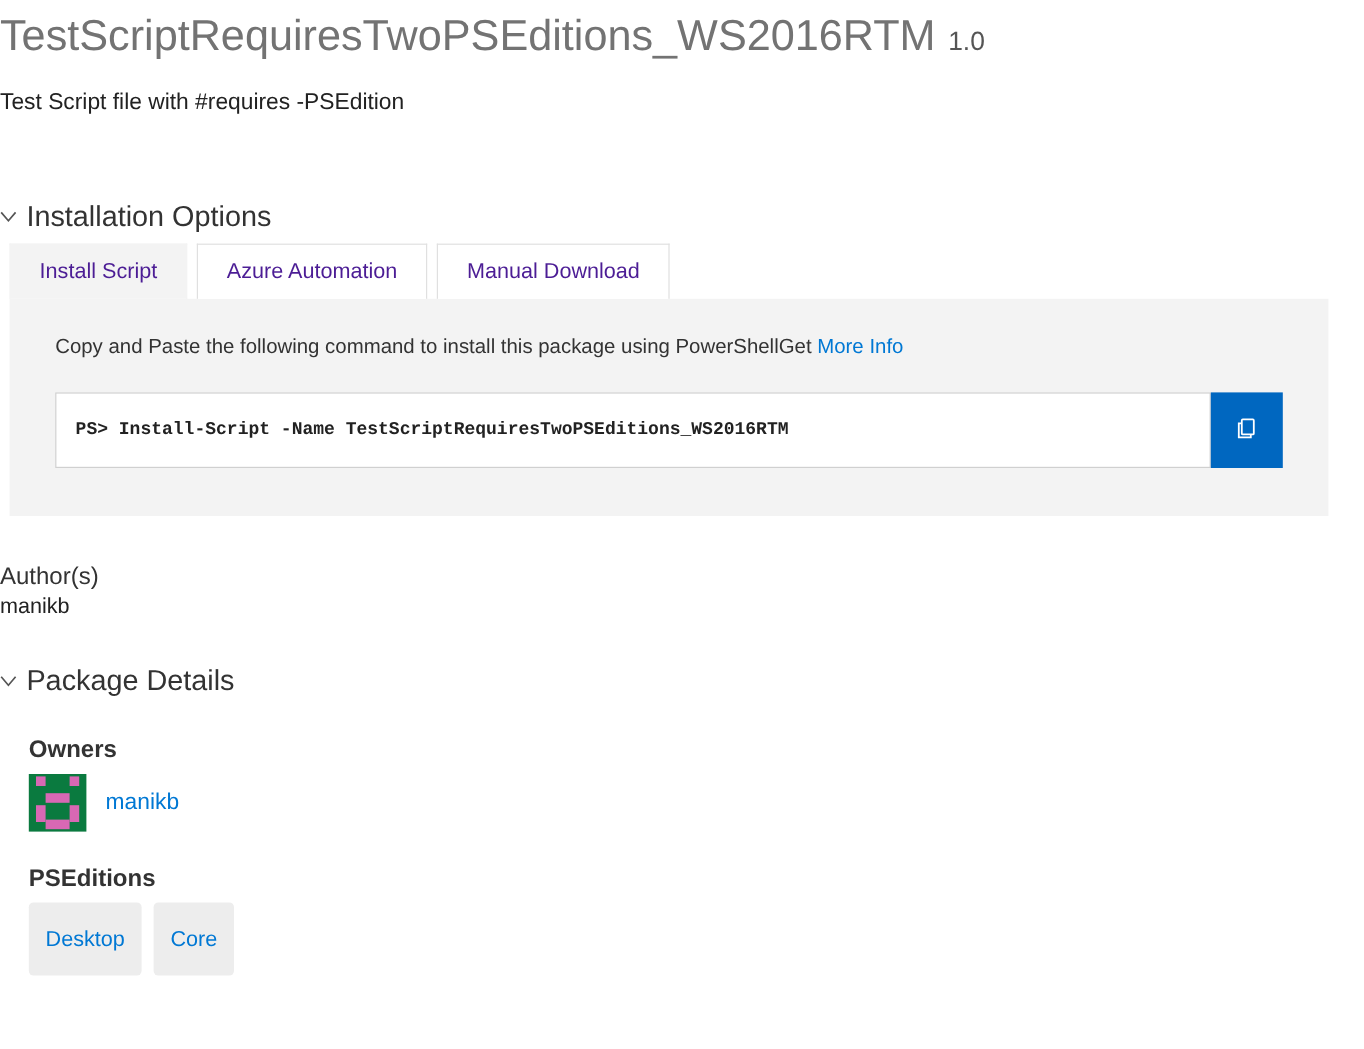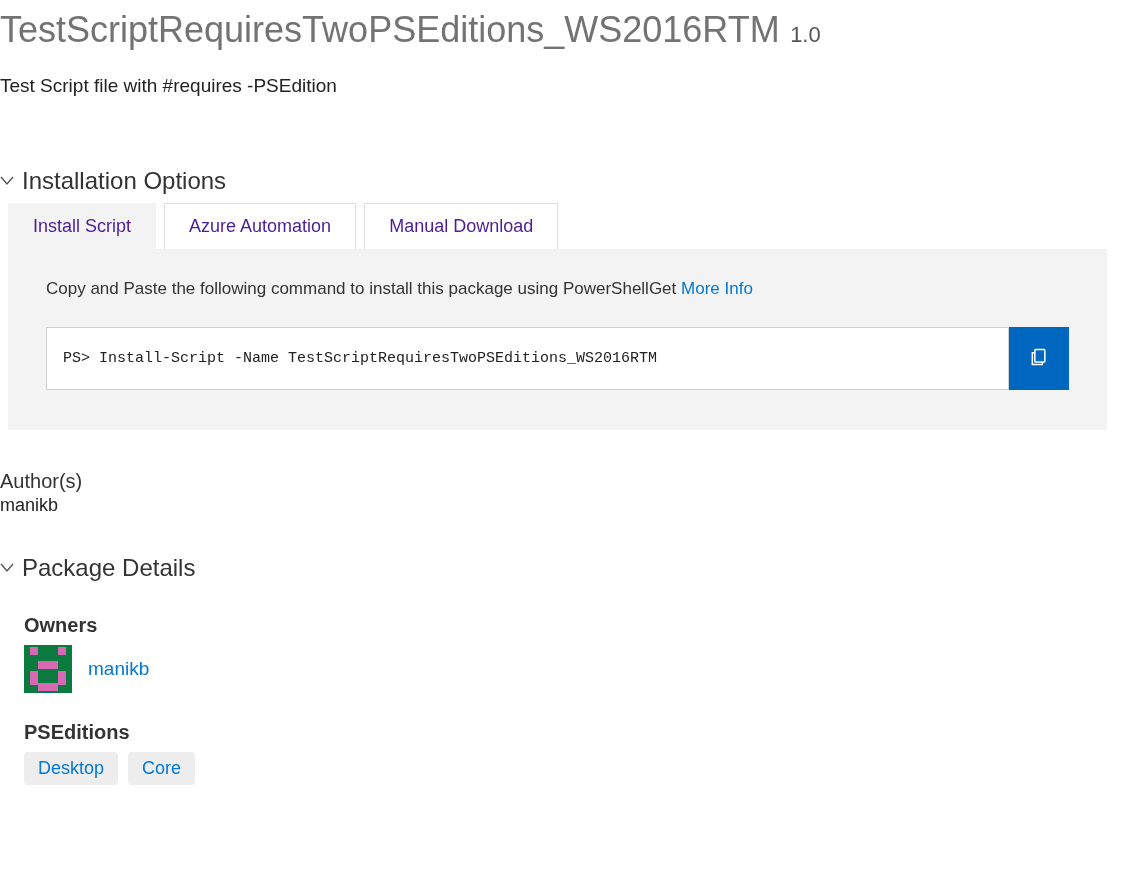--- a/index.html
+++ b/index.html
@@ -91,20 +91,21 @@
   .cmd-box {
     flex: 1;
     border: 1px solid #d0d0d0;
     background: #fff;
     font-family: Consolas, "Courier New", monospace;
     font-size: 15px;
     color: #222;
     padding: 22px 16px;
     white-space: nowrap;
     overflow: hidden;
+    font-weight: bold;
   }
   .copy-btn {
     width: 60px;
     background: #0067c0;
     color: #fff;
     display: flex;
     align-items: center;
     justify-content: center;
     cursor: pointer;
     border: none;
@@ -155,21 +156,21 @@
     text-decoration: none;
   }
   .tag-row {
     display: flex;
     gap: 10px;
     margin-top: 4px;
   }
   .tag {
     background: #ededed;
     color: #0078d4;
-    padding: 6px 14px;
+    padding: 20px 14px;
     border-radius: 4px;
     font-size: 18px;
     cursor: pointer;
   }
 </style>
 </head>
 <body>
 
 <div class="title-row">
   <span class="pkg-name">TestScriptRequiresTwoPSEditions_WS2016RTM</span>

